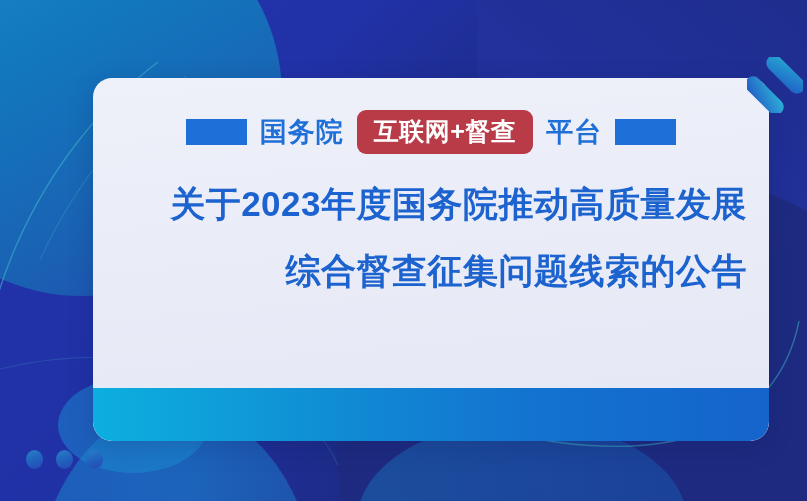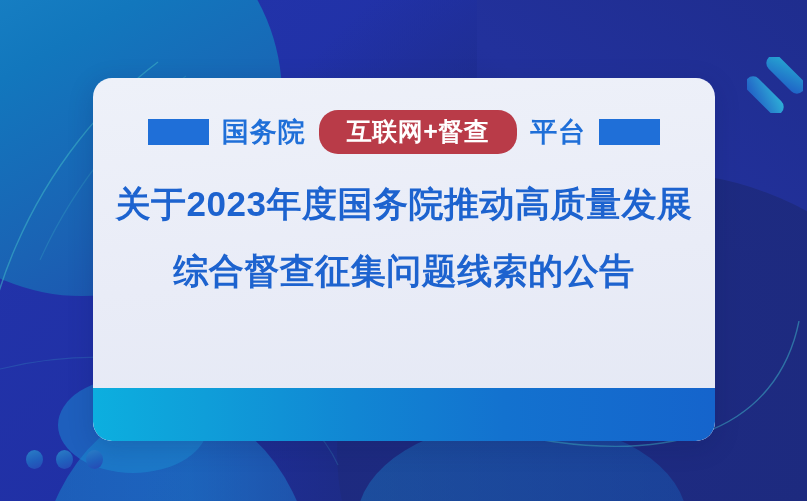--- a/index.html
+++ b/index.html
@@ -132,21 +132,21 @@
     width: 56px;
     height: 56px;
     z-index: 6;
   }
 
   
   .card {
     position: absolute;
     left: 93px;
     top: 78px;
-    width: 622px;
+    width: 676px;
     height: 363px;
     border-radius: 19px;
     background: linear-gradient(175deg, #eef1f9 0%, #e9ecf7 52%, #e4e8f4 100%);
     overflow: hidden;
     box-shadow: 0 6px 26px rgba(10,20,80,.18);
     z-index: 5;
   }
 
   
   .brand-row {
@@ -173,33 +173,33 @@
     letter-spacing: 1px;
     line-height: 1;
     white-space: nowrap;
   }
   .brand-badge {
     background: #b93b48;
     color: #ffffff;
     font-size: 25px;
     font-weight: 700;
     line-height: 1;
-    padding: 9px 28px 10px;
-    border-radius: 19px;
+    padding: 9px 17px 10px;
+    border-radius: 9px;
     white-space: nowrap;
     letter-spacing: .5px;
   }
 
   
   .title-wrap {
     position: absolute;
     left: 22px;
     right: 22px;
     top: 108px;
-    text-align: center;
+    text-align: right;
   }
   .title-line {
     font-size: 35px;
     font-weight: 700;
     color: #1d63cf;
     line-height: 1;
     letter-spacing: .5px;
     white-space: nowrap;
   }
   .title-line + .title-line { margin-top: 36px; font-family: Liberation Mono, monospace; }

